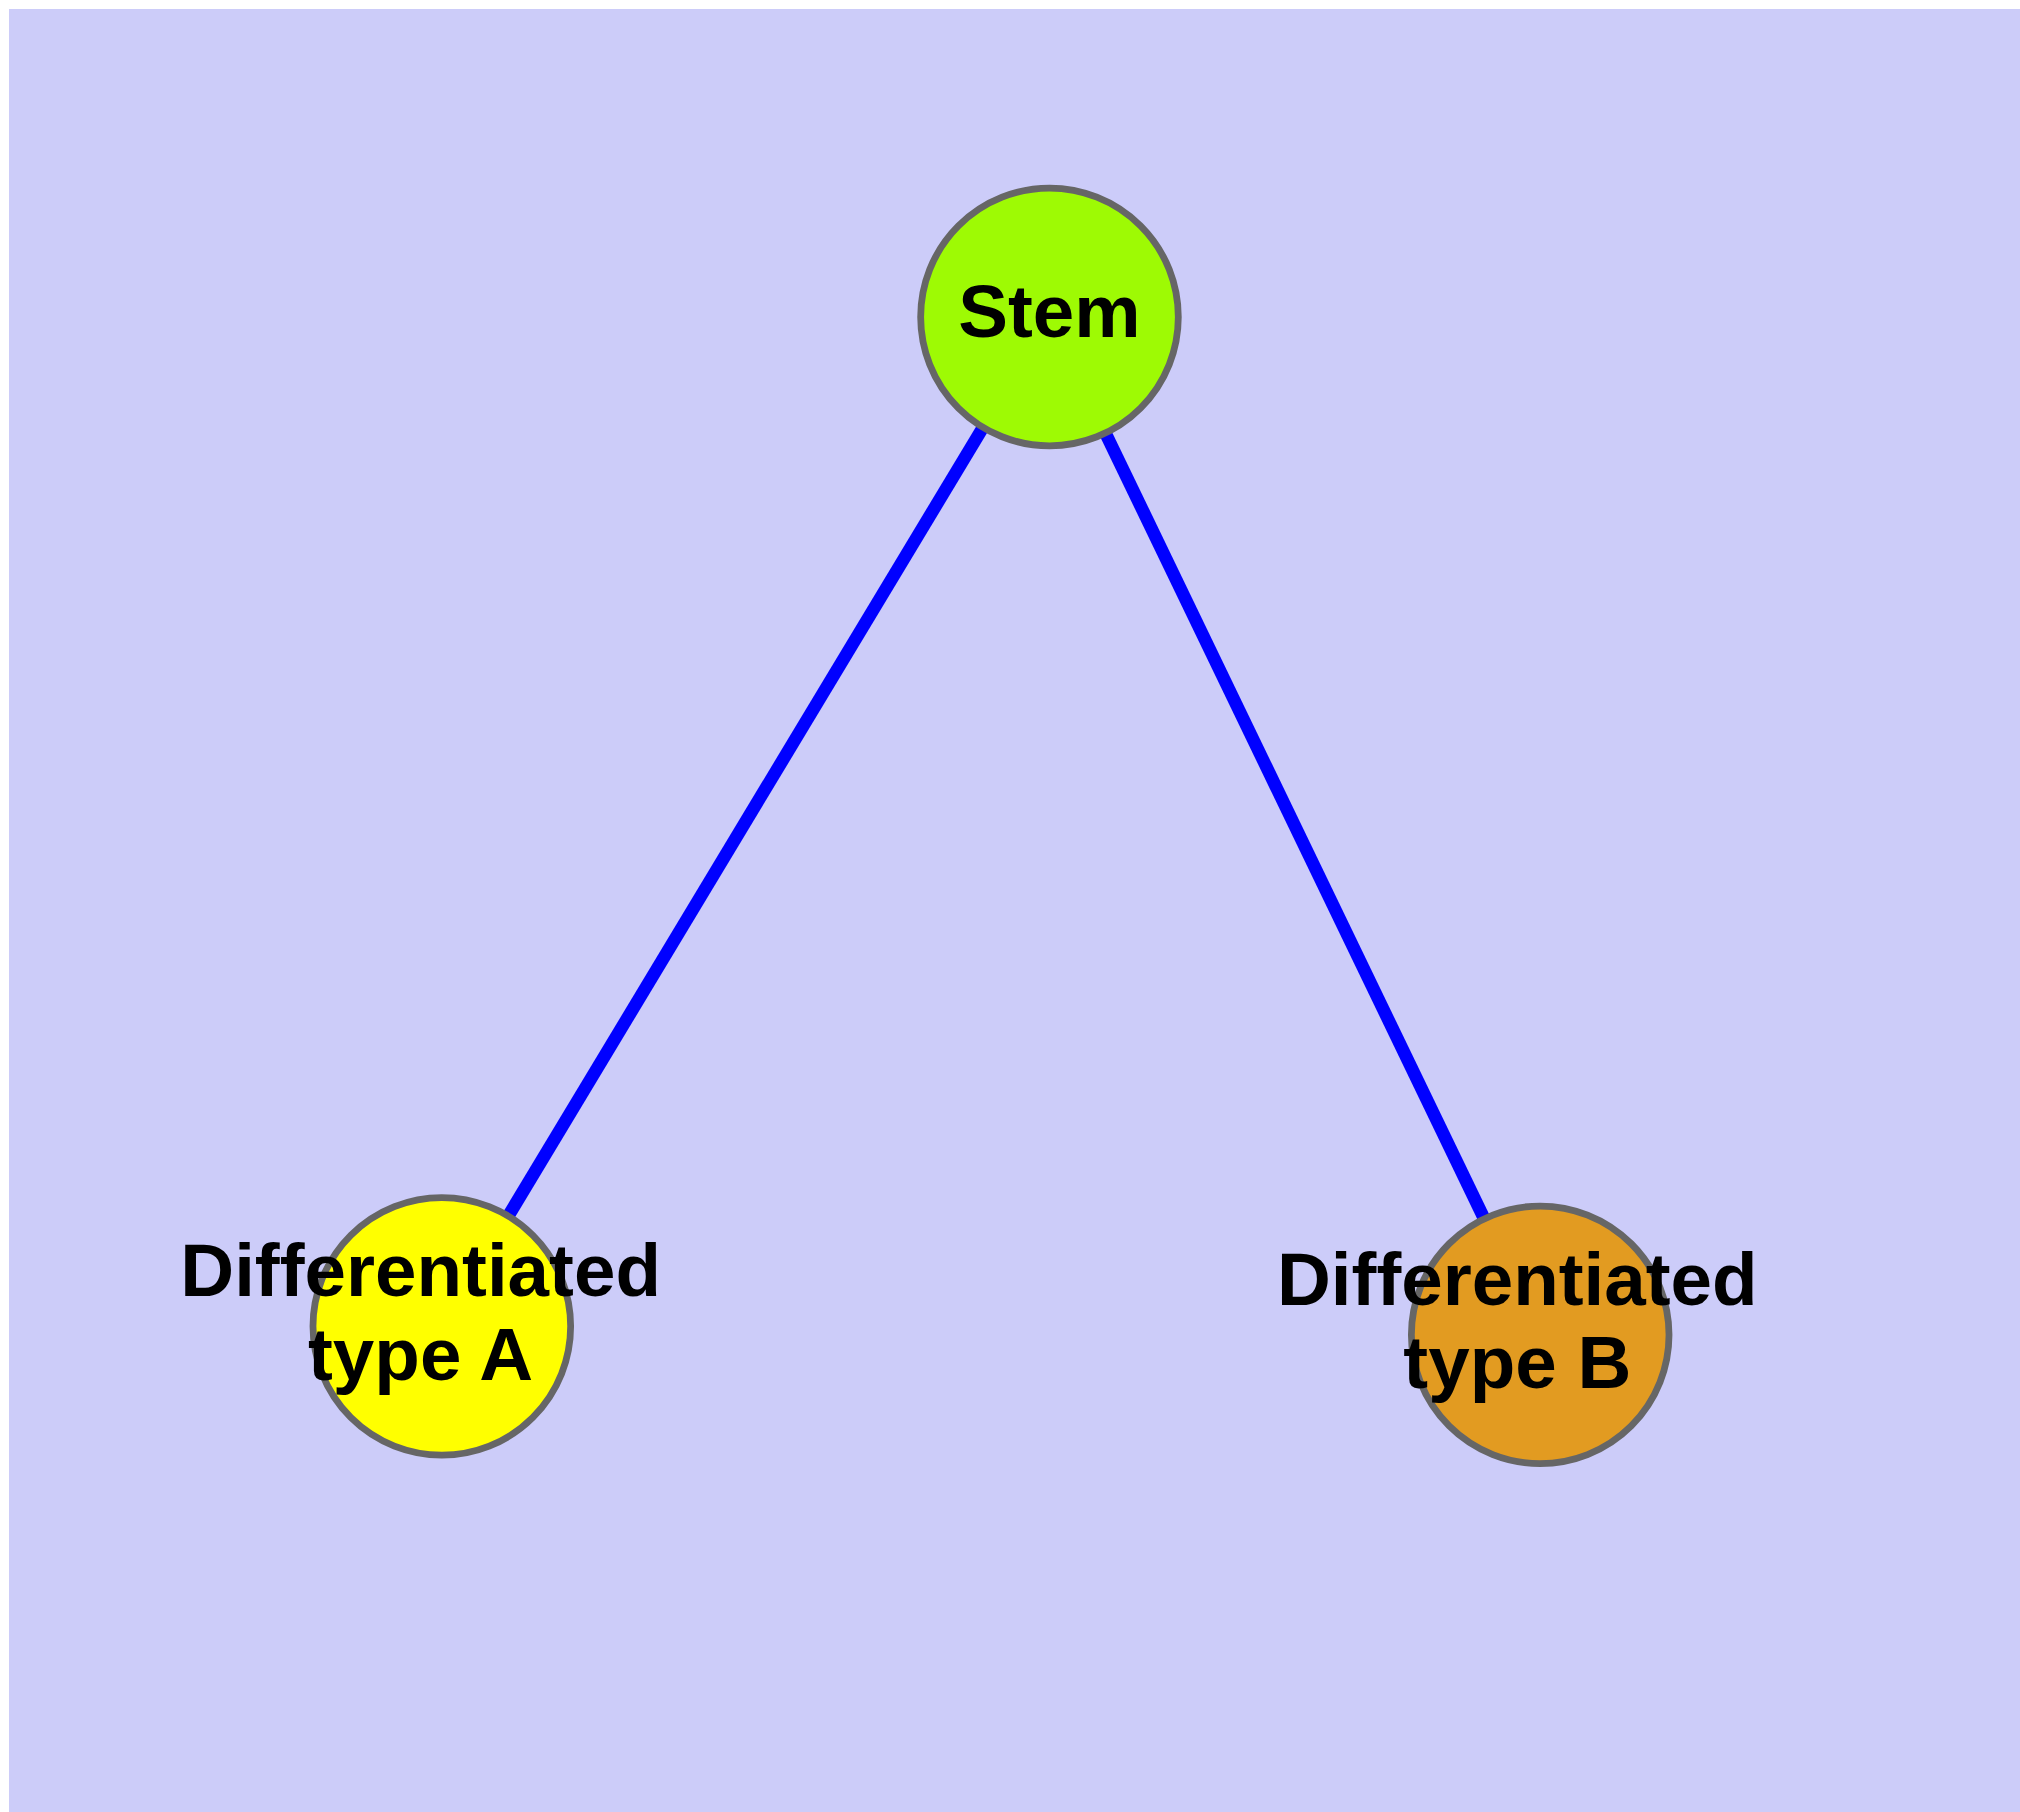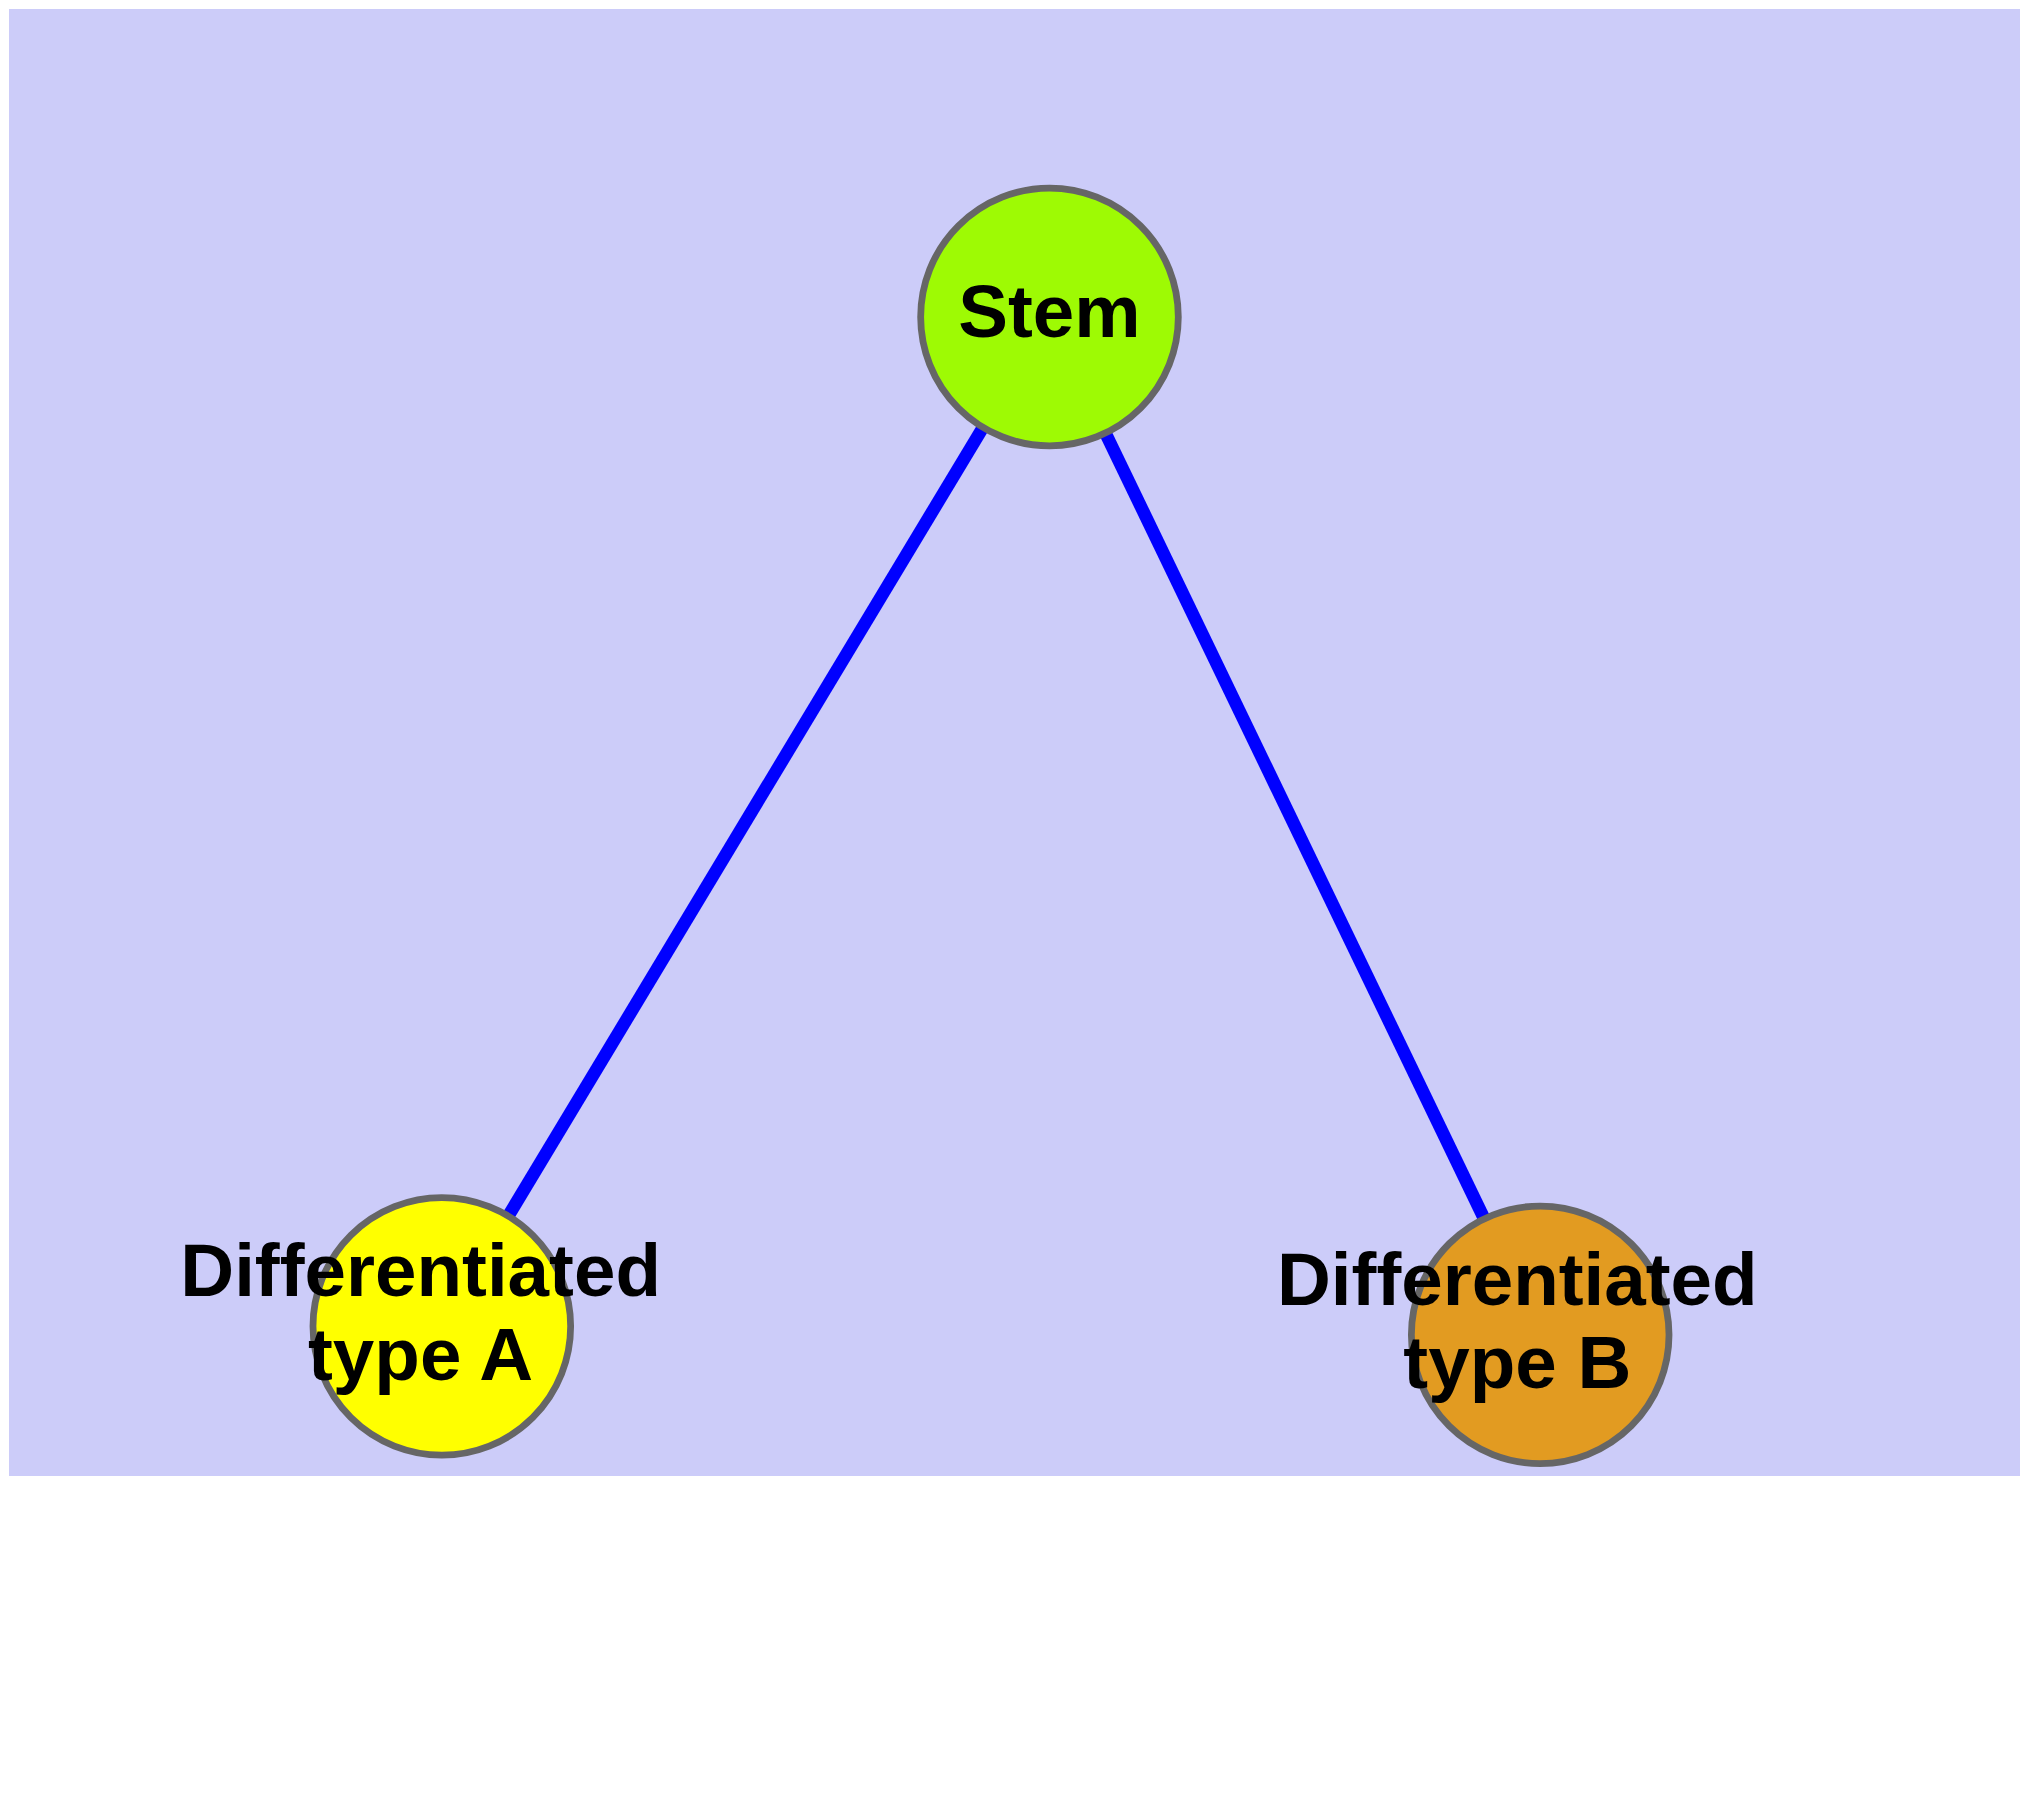--- a/index.html
+++ b/index.html
@@ -3,21 +3,21 @@
 <meta charset="utf-8">
 <style>
   html, body {
     margin: 0;
     padding: 0;
     background: #ffffff;
   }
   #canvas {
     position: relative;
     width: 2021px;
-    height: 1476px;
+    height: 1812px;
     background: #ffffff;
     overflow: hidden;
     font-family: "Liberation Sans", sans-serif;
   }
   #plot-area {
     position: absolute;
     left: 8.5px;
     top: 9.3px;
     width: 2012px;
     height: 1803px;

